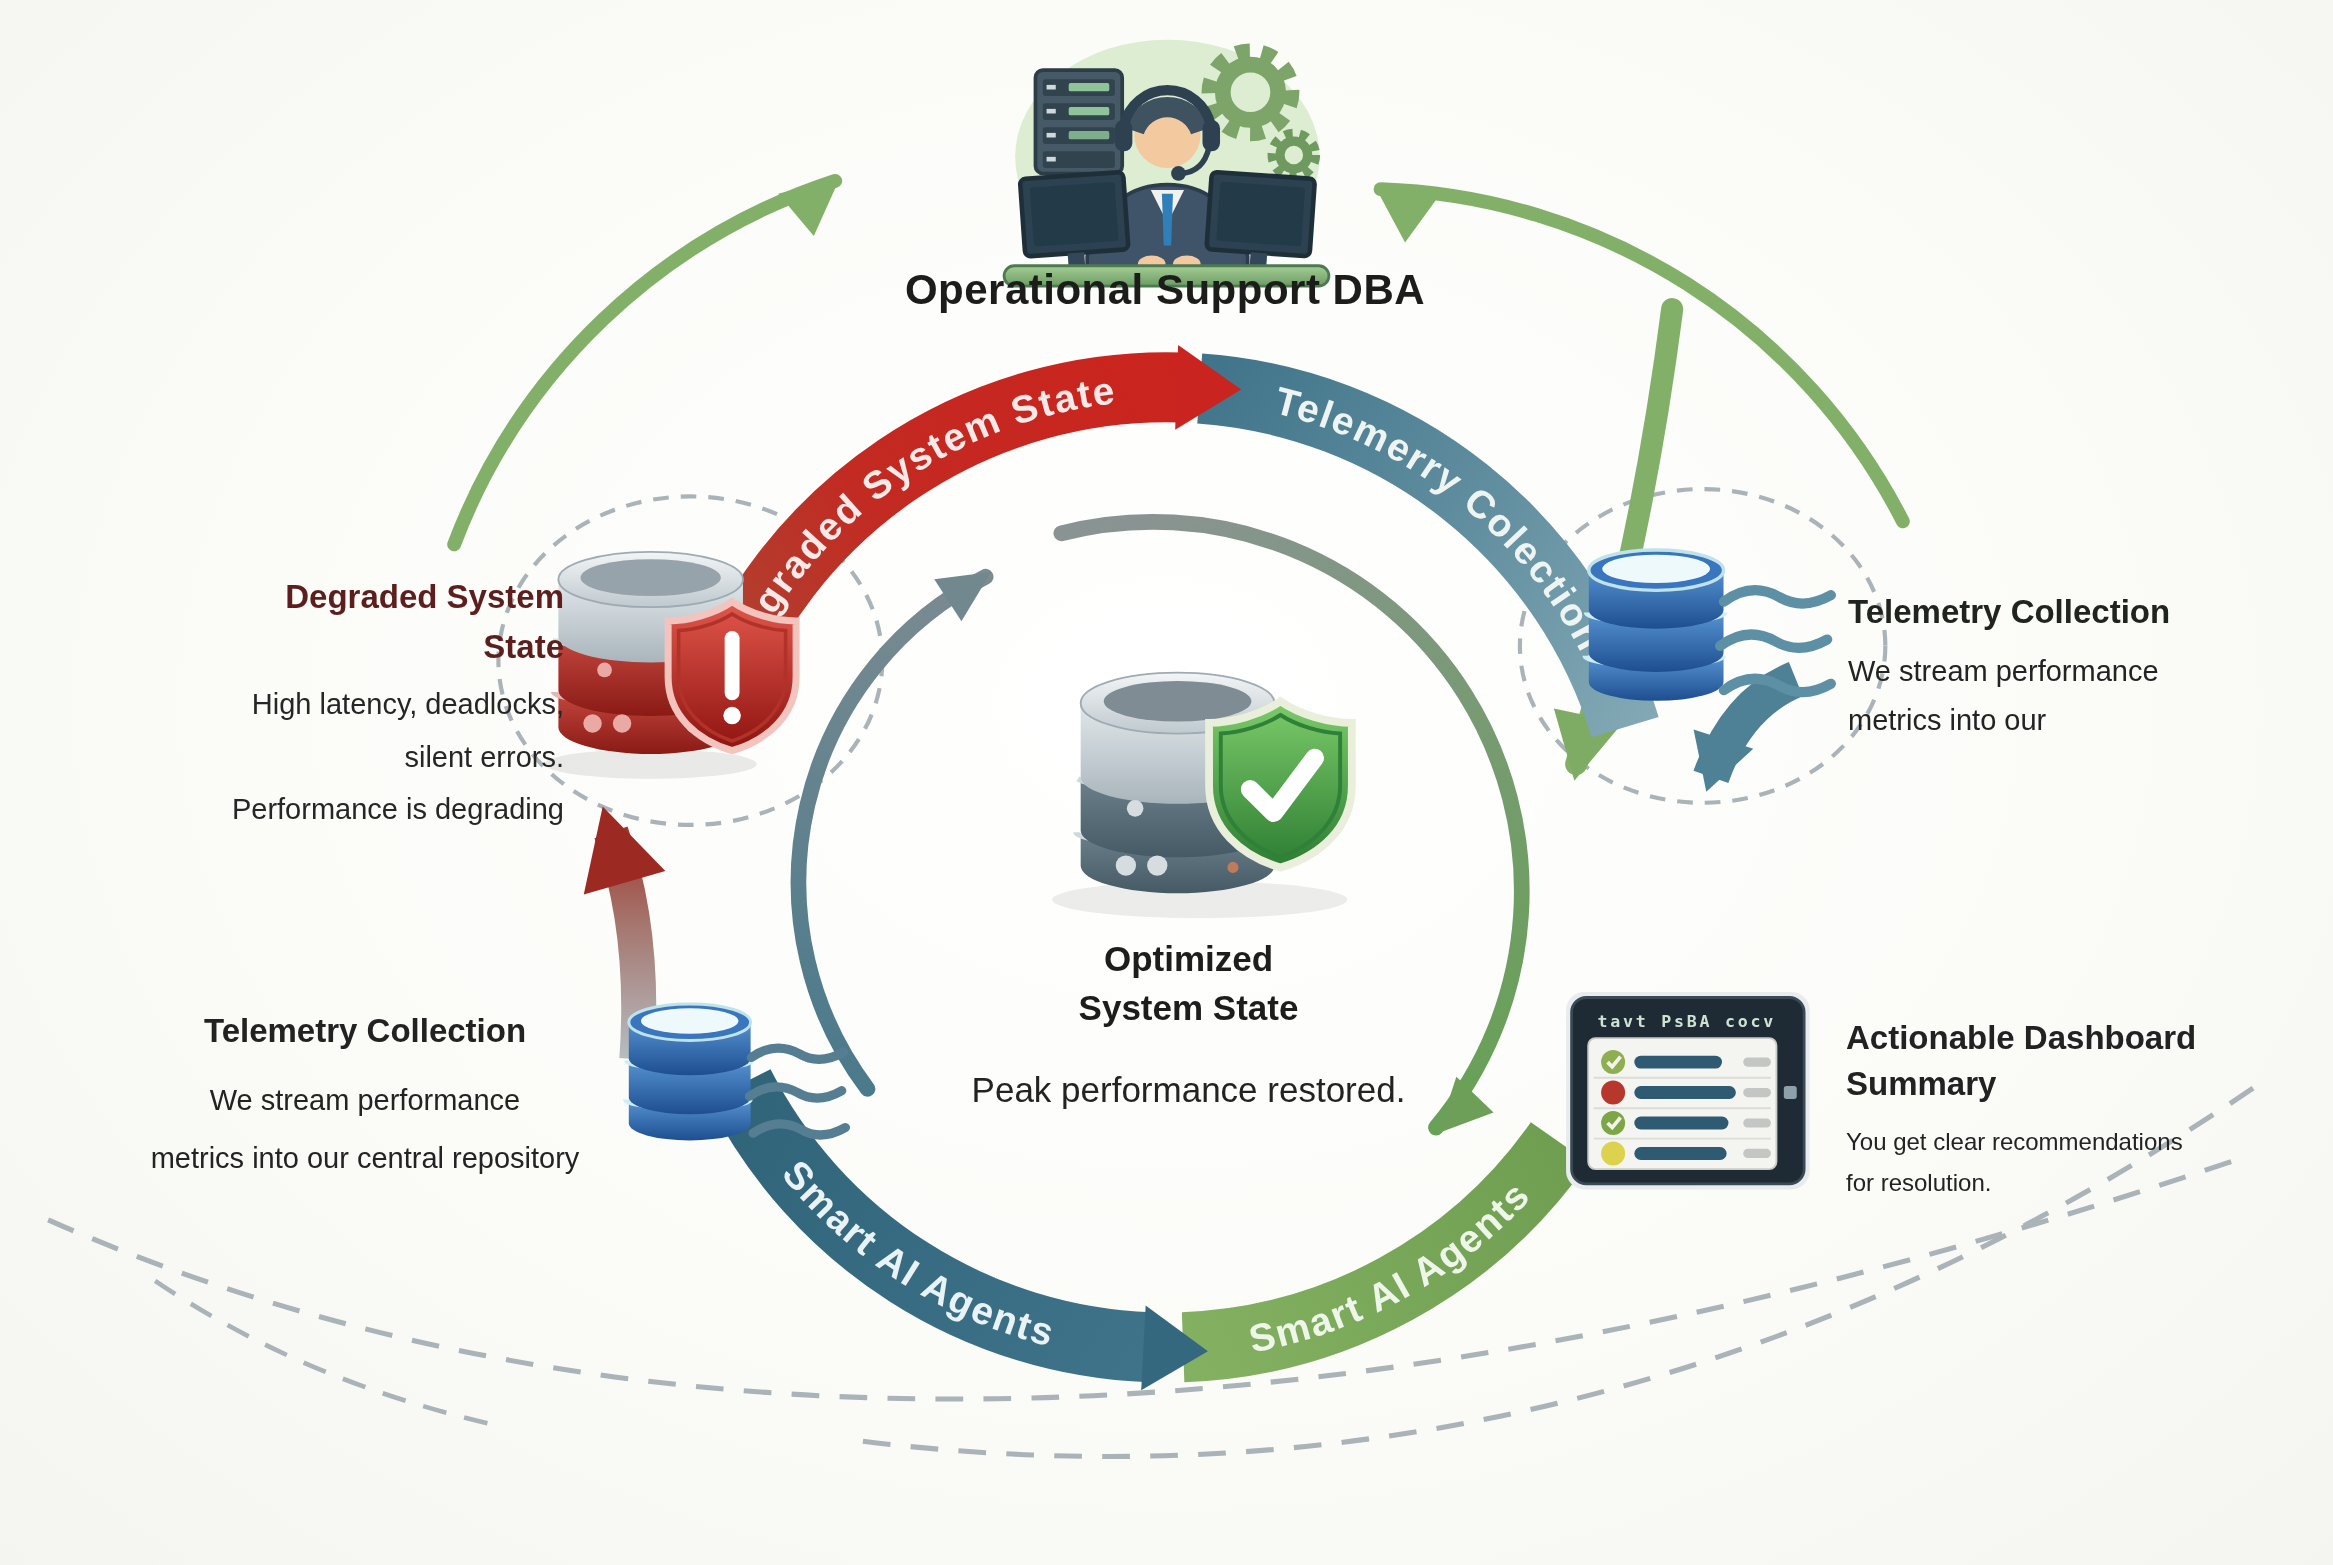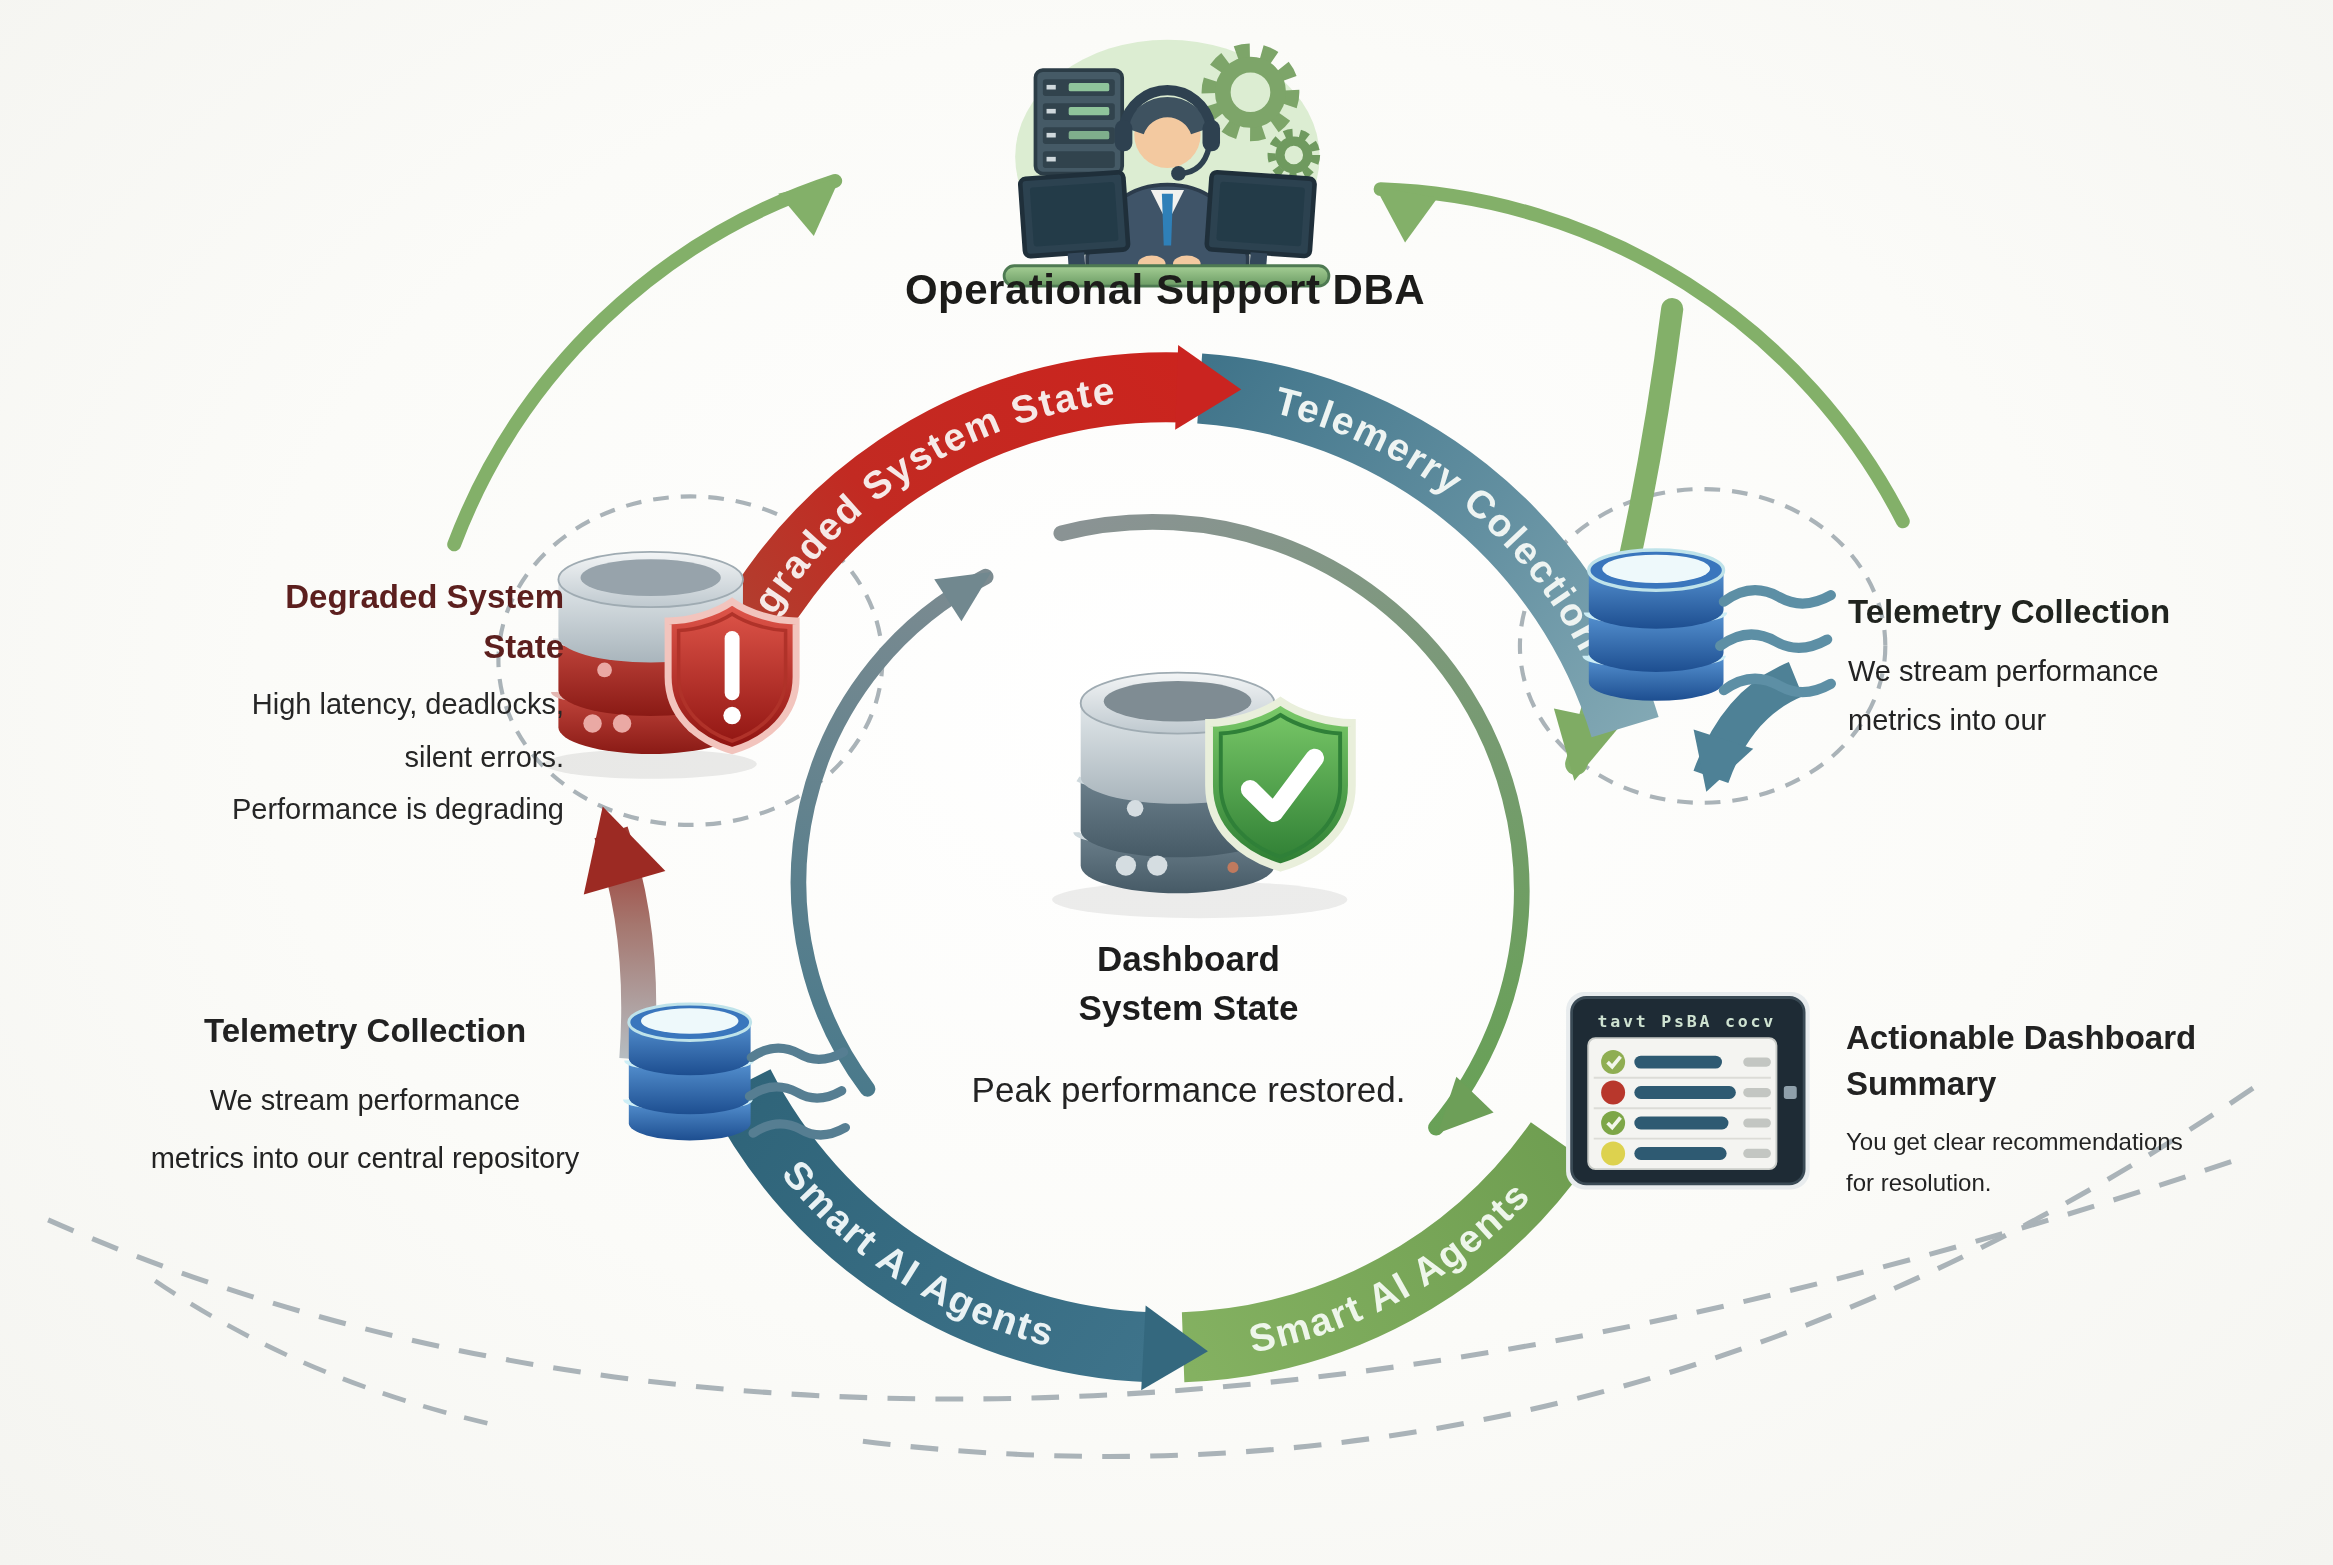--- a/index.html
+++ b/index.html
@@ -352,21 +352,21 @@
 <div class="tb tb-right">
   <h2>Telemetry Collection</h2>
   <p class="body">
     <span class="line">We stream performance</span>
     <span class="line">metrics into our</span>
   </p>
 </div>
 
 <div class="tb tb-center">
   <h2>
-    <span class="line">Dashboard</span>
+    <span class="line">Optimized</span>
     <span class="line">System State</span>
   </h2>
   <p class="body">
     <span class="line">Peak performance restored.</span>
   </p>
 </div>
 
 <div class="tb tb-bleft">
   <h2>Telemetry Collection</h2>
   <p class="body">

